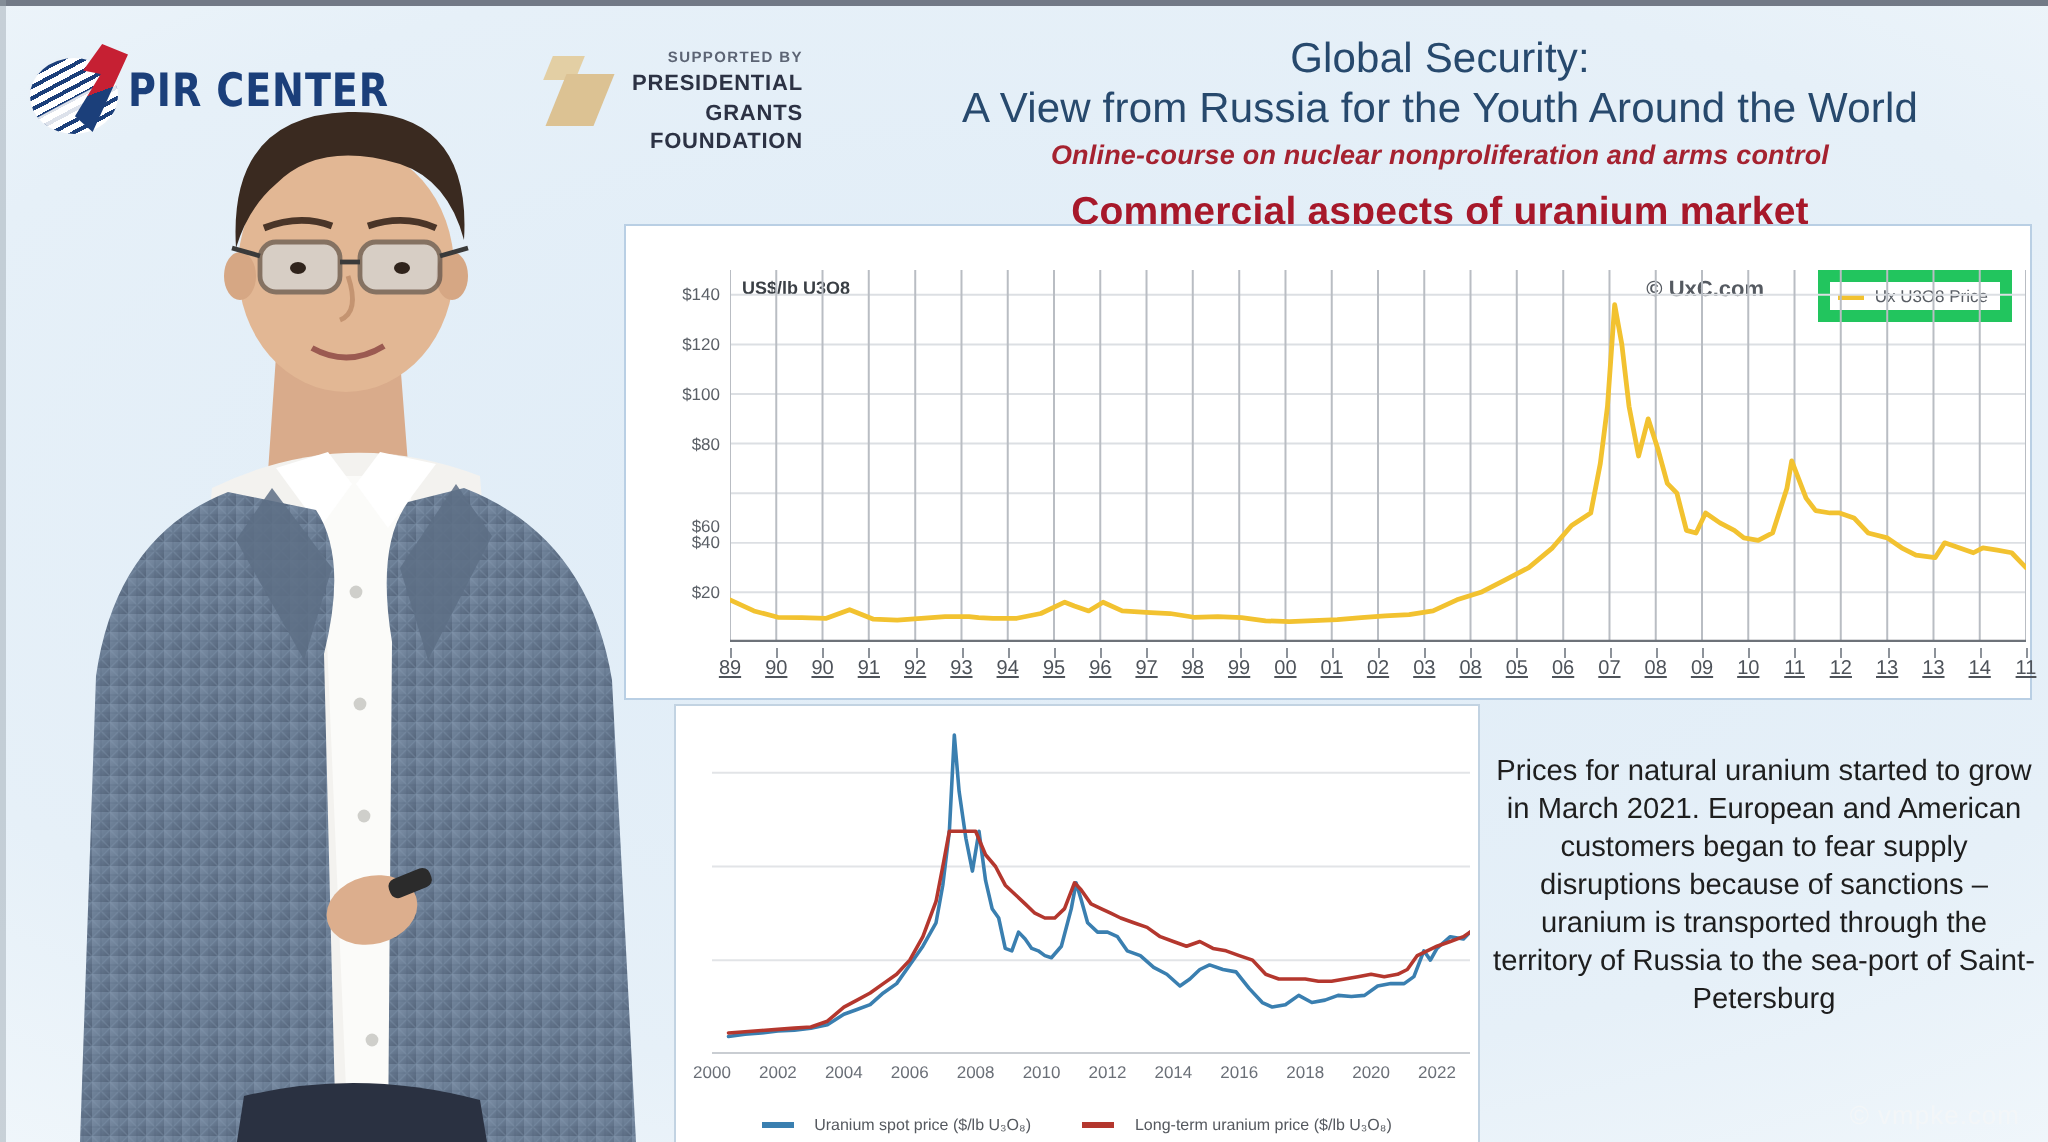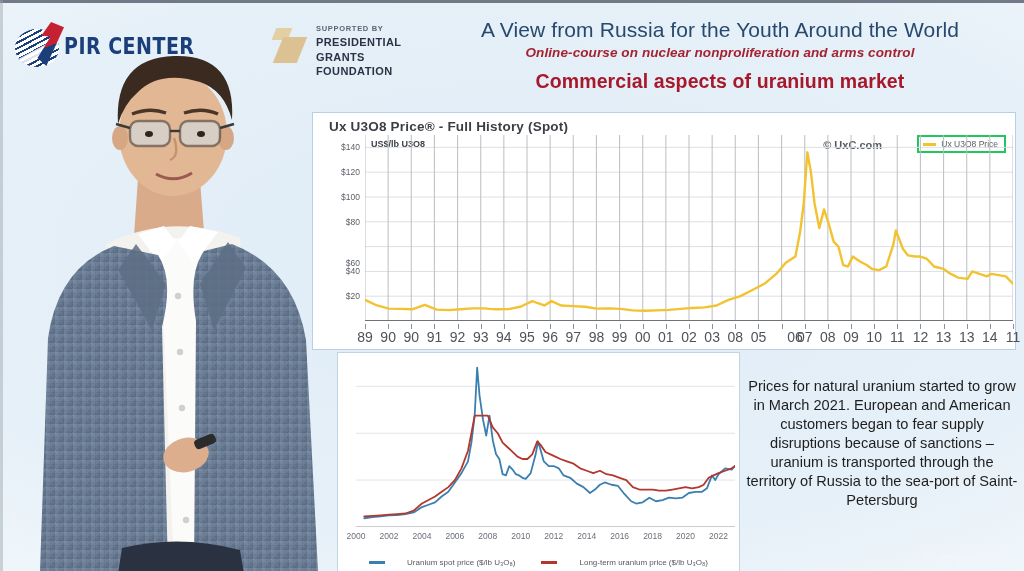--- a/index.html
+++ b/index.html
@@ -61,21 +61,21 @@
 
   .pgf { position:absolute; left:272px; top:12px; width:146px; }
   .pgf .mark {
     position:absolute; left:0; top:4px; width:34px; height:40px;
   }
   .pgf .mark i {
     position:absolute; display:block; background:#d9c08a;
   }
   .pgf .mark i.a { left:2px; top:0; width:16px; height:12px; transform:skewX(-22deg); background:#e3cfa4;}
   .pgf .mark i.b { left:6px; top:9px; width:24px; height:26px; transform:skewX(-22deg); background:#dcc293;}
-  .pgf .txt { position:absolute; left:44px; top:0; }
+  .pgf .txt { position:absolute; left:44px; top:0;text-align:right; }
   .pgf .sup { font-size:7.5px; letter-spacing:.7px; color:#5c6474; font-weight:bold; }
   .pgf .big { font-size:11px; font-weight:bold; letter-spacing:.4px; color:#2c3244; line-height:1.32; margin-top:2px;}
 
   
   .titlewrap { position:absolute; left:420px; top:18px; width:600px; text-align:center; }
   .t1 { font-size:21px; color:#27496d; font-weight:400; line-height:1.18; letter-spacing:.1px;}
   .t2 { font-size:21px; color:#27496d; font-weight:400; line-height:1.18; letter-spacing:.1px;}
   .t3 { font-size:13.5px; color:#a52230; font-style:italic; font-weight:bold; margin-top:2px; letter-spacing:.1px;}
   .t4 { font-size:19.5px; color:#a7182a; font-weight:bold; margin-top:10px; letter-spacing:.1px;}
 
@@ -84,42 +84,42 @@
   .presenter svg { display:block; }
 
   
   .chart-top {
     position:absolute; left:312px; top:112px; width:704px; height:238px;
     background:#ffffff; border:1px solid #b9cfe4;
   }
   .ct-title { position:absolute; left:16px; top:6px; font-size:13.5px; font-weight:bold; color:#3a3f45; letter-spacing:.2px;}
   .ct-ylab  { position:absolute; left:58px; top:26px; font-size:9px; font-weight:bold; color:#3a3f45; }
   .ct-cred  { position:absolute; right:133px; top:26px; font-size:11px; font-weight:bold; color:#555a61; }
-  .ct-leg   { position:absolute; right:9px; top:22px; border:2px solid #22c55e; background:#fff;
+  .ct-leg   { position:absolute; right:9px; top:22px; border:6px solid #22c55e; background:#fff;
               padding:2px 6px 2px 4px; display:flex; align-items:center; gap:5px;text-align:right; }
   .ct-leg .sw { width:13px; height:3px; background:#f2c230; display:inline-block; }
   .ct-leg .lb { font-size:8.5px; color:#585d64; }
   .ct-plot { position:absolute; left:52px; top:22px; right:2px; bottom:28px; }
   .ct-ylabels { position:absolute; left:0; top:22px; width:52px; bottom:28px; }
   .ct-ylabels span { position:absolute; right:5px; font-size:8.5px; color:#5a5f66; transform:translateY(-50%); }
   .ct-xlabels { position:absolute; left:52px; right:2px; bottom:6px; height:14px; }
-  .ct-xlabels span { position:absolute; font-size:14px; color:#4e535a; transform:translateX(-50%); }
+  .ct-xlabels span { position:absolute; font-size:10px; color:#4e535a; transform:translateX(-50%);text-decoration:underline; }
   .ct-ticks { position:absolute; left:52px; right:2px; bottom:20px; height:5px; }
   .ct-ticks i { position:absolute; width:1px; height:5px; background:#8d9299; }
 
   
   .chart-bot {
     position:absolute; left:337px; top:352px; width:403px; height:219px;
     background:#ffffff; border:1px solid #c2d3e2; border-bottom:none;
   }
   .cb-plot { position:absolute; left:18px; top:4px; right:4px; bottom:44px; }
   .cb-xlabels { position:absolute; left:18px; right:4px; bottom:26px; height:14px; }
   .cb-xlabels span { position:absolute; font-size:8.5px; color:#6a6f77; transform:translateX(-50%); }
   .cb-legend { position:absolute; left:0; right:0; bottom:4px; display:flex; justify-content:center; gap:26px; }
-  .cb-legend .item { display:flex; align-items:center; gap:22px; }
+  .cb-legend .item { display:flex; align-items:center; gap:10px; }
   .cb-legend .sw { width:16px; height:2.5px; display:inline-block; }
   .cb-legend .lb { font-size:8px; color:#55595f; white-space:nowrap; }
 
   
   .sidetext {
     position:absolute; left:744px; top:377px; width:276px;
     text-align:center; font-size:14.6px; line-height:1.30; color:#1e1e1e;
   }
   .watermark {
     position:absolute; right:14px; bottom:6px; font-size:13px; color:#f3f6f8;
@@ -152,20 +152,21 @@
         <div class="big">
           <div>PRESIDENTIAL</div>
           <div>GRANTS</div>
           <div>FOUNDATION</div>
         </div>
       </div>
     </div>
   </div>
 
   <div class="titlewrap">
+    <div class="t1">Global Security:</div>
     <div class="t2">A View from Russia for the Youth Around the World</div>
     <div class="t3">Online-course on nuclear nonproliferation and arms control</div>
     <div class="t4">Commercial aspects of uranium market</div>
   </div>
 
   <div class="presenter">
     <svg width="330" height="543" viewBox="0 0 330 543">
       <defs>
         <linearGradient id="suit" x1="0" y1="0" x2="1" y2="1">
           <stop offset="0%" stop-color="#7b8da4"></stop>
@@ -223,21 +224,20 @@
       <path d="M146 146 q18 10 36 -1" stroke="#9b5a51" stroke-width="3" fill="none"></path>
 
       <ellipse cx="176" cy="427" rx="23" ry="17" fill="#dcae8d" transform="rotate(-14 176 427)"></ellipse>
       <rect x="183" y="413" width="22" height="10" rx="4" fill="#2b2b2b" transform="rotate(-22 183 413)"></rect>
 
       <path d="M112 520 q58 -14 118 2 l4 24 -126 0z" fill="#2a3141"></path>
     </svg>
   </div>
 
   <div class="chart-top">
-    <div class="ct-title">Ux U3O8 Price® - Full History (Spot)</div>
     <div class="ct-ylab">US$/lb U3O8</div>
     <div class="ct-cred">© UxC.com</div>
     <div class="ct-leg">
       <span class="sw" style="background: rgb(242, 194, 48);"></span>
       <span class="lb">Ux U3O8 Price</span>
     </div>
     <div class="ct-ylabels" id="ctY">
         <span style="top: 6.66667%;">$140</span>
         <span style="top: 20%;">$120</span>
         <span style="top: 33.3333%;">$100</span>
@@ -331,21 +331,21 @@
         <span style="left: 28.5714%;">96</span>
         <span style="left: 32.1429%;">97</span>
         <span style="left: 35.7143%;">98</span>
         <span style="left: 39.2857%;">99</span>
         <span style="left: 42.8571%;">00</span>
         <span style="left: 46.4286%;">01</span>
         <span style="left: 50%;">02</span>
         <span style="left: 53.5714%;">03</span>
         <span style="left: 57.1429%;">08</span>
         <span style="left: 60.7143%;">05</span>
-        <span style="left: 64.2857%; padding-left: 27px;">06</span>
+        <span style="left: 64.2857%;">06</span>
         <span style="left: 67.8571%;">07</span>
         <span style="left: 71.4286%;">08</span>
         <span style="left: 75%;">09</span>
         <span style="left: 78.5714%;">10</span>
         <span style="left: 82.1429%;">11</span>
         <span style="left: 85.7143%;">12</span>
         <span style="left: 89.2857%;">13</span>
         <span style="left: 92.8571%;">13</span>
         <span style="left: 96.4286%;">14</span>
         <span style="left: 100%;">11</span>

